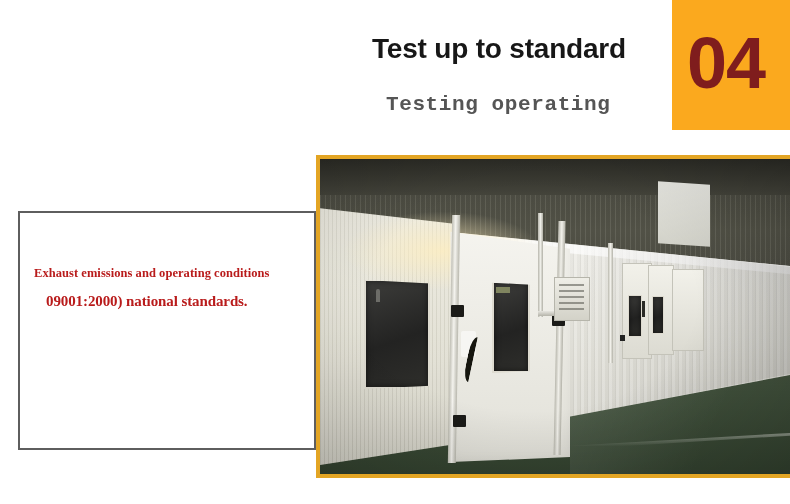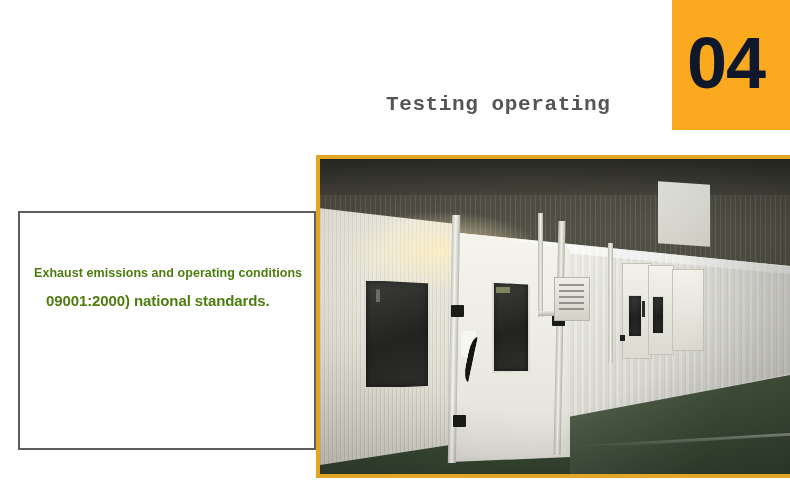--- a/index.html
+++ b/index.html
@@ -36,21 +36,21 @@
     position: absolute;
     left: 0;
     top: 0;
     width: 108px;
     height: 130px;
     line-height: 126px;
     text-align: center;
     font-family: "Liberation Sans", sans-serif;
     font-weight: bold;
     font-size: 72px;
-    color: #0f172a;
+    color: #7f1d1d;
     letter-spacing: -1px;
   }
 
   #title-main {
     position: absolute;
     left: 372px;
     top: 33px;
     width: 290px;
     text-align: left;
     font-family: "Liberation Sans", sans-serif;
@@ -86,22 +86,22 @@
     border: 2px solid #5e5e5e;
     background: #ffffff;
   }
   #text-card-body {
     position: absolute;
     left: 14px;
     top: 53px;
     width: 274px;
   }
   .card-line {
-    color: #4d7c0f;
-    font-family: Liberation Sans, sans-serif;
+    color: #b91c1c;
+    font-family: Liberation Serif, serif;
     text-align: left;
     white-space: nowrap;
   }
   #card-line-1 {
     font-size: 12.5px;
     font-weight: bold;
     letter-spacing: 0.05px;
     margin-bottom: 12px;
   }
   #card-line-2 {
@@ -406,20 +406,21 @@
     left: 0; top: 0;
     width: 470px; height: 315px;
     background: radial-gradient(ellipse at 45% 45%, rgba(0,0,0,0) 45%, rgba(0,0,0,0.20) 100%);
   }
 </style>
 </head>
 <body>
 
 <div id="header-area">
 
+  <div id="title-main">Test up to standard</div>
 
   <div id="title-sub">Testing operating</div>
 
   <div id="number-badge">
     <div id="number-badge-text">04</div>
   </div>
 </div>
 
 <div id="text-card">
   <div id="text-card-body">

